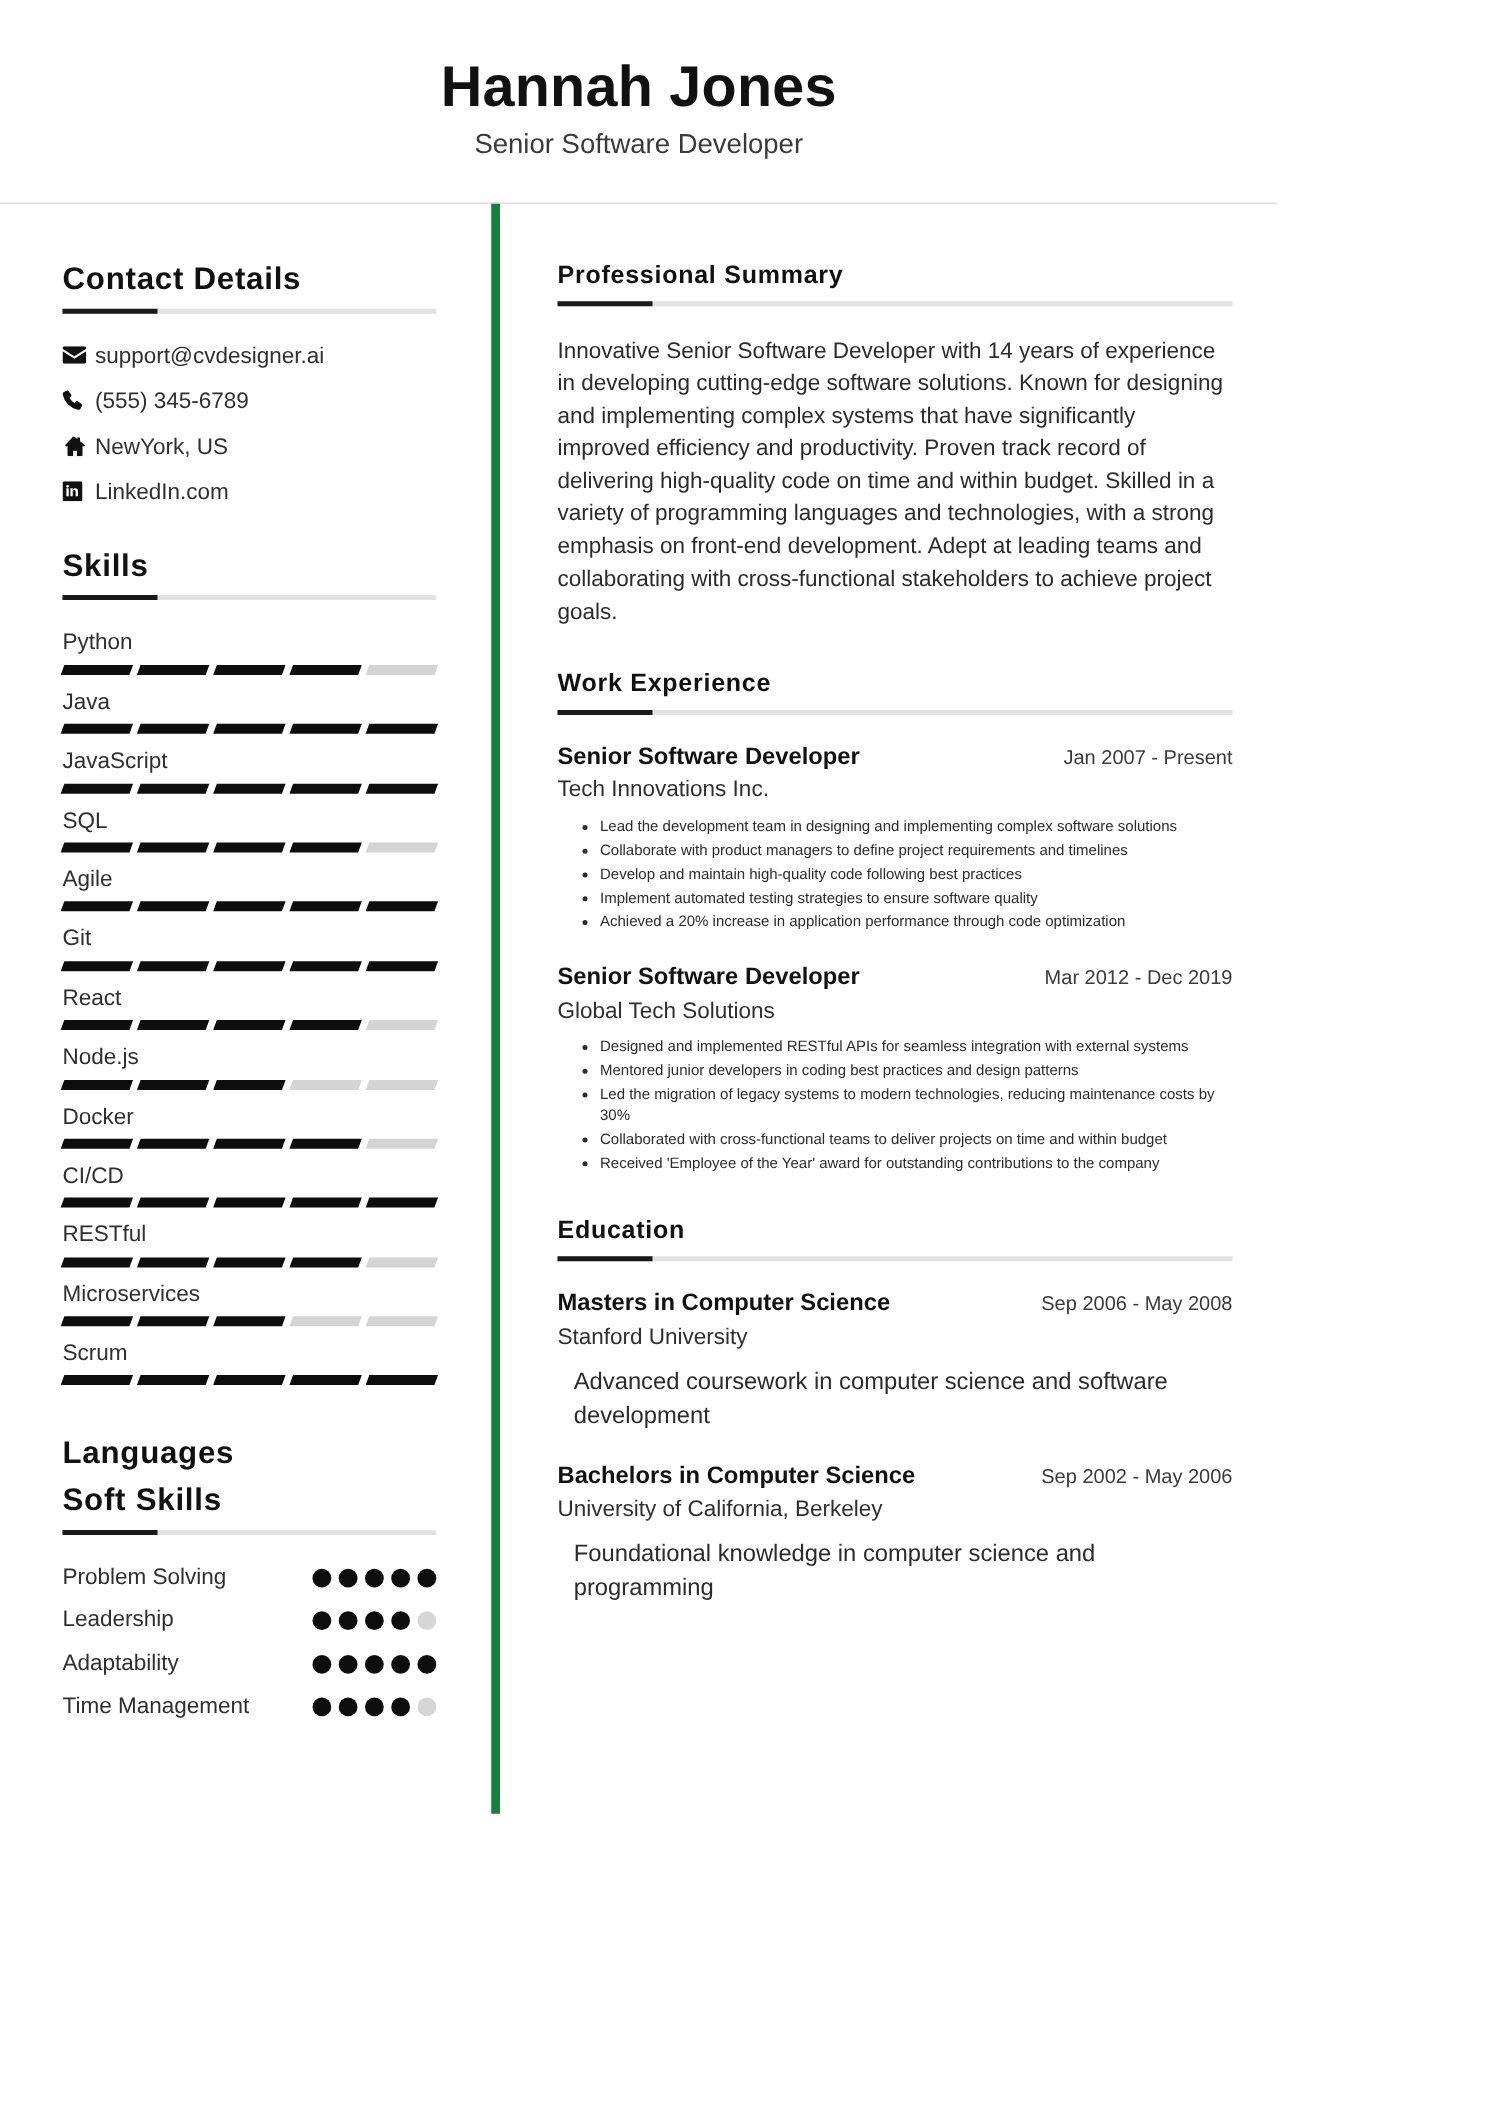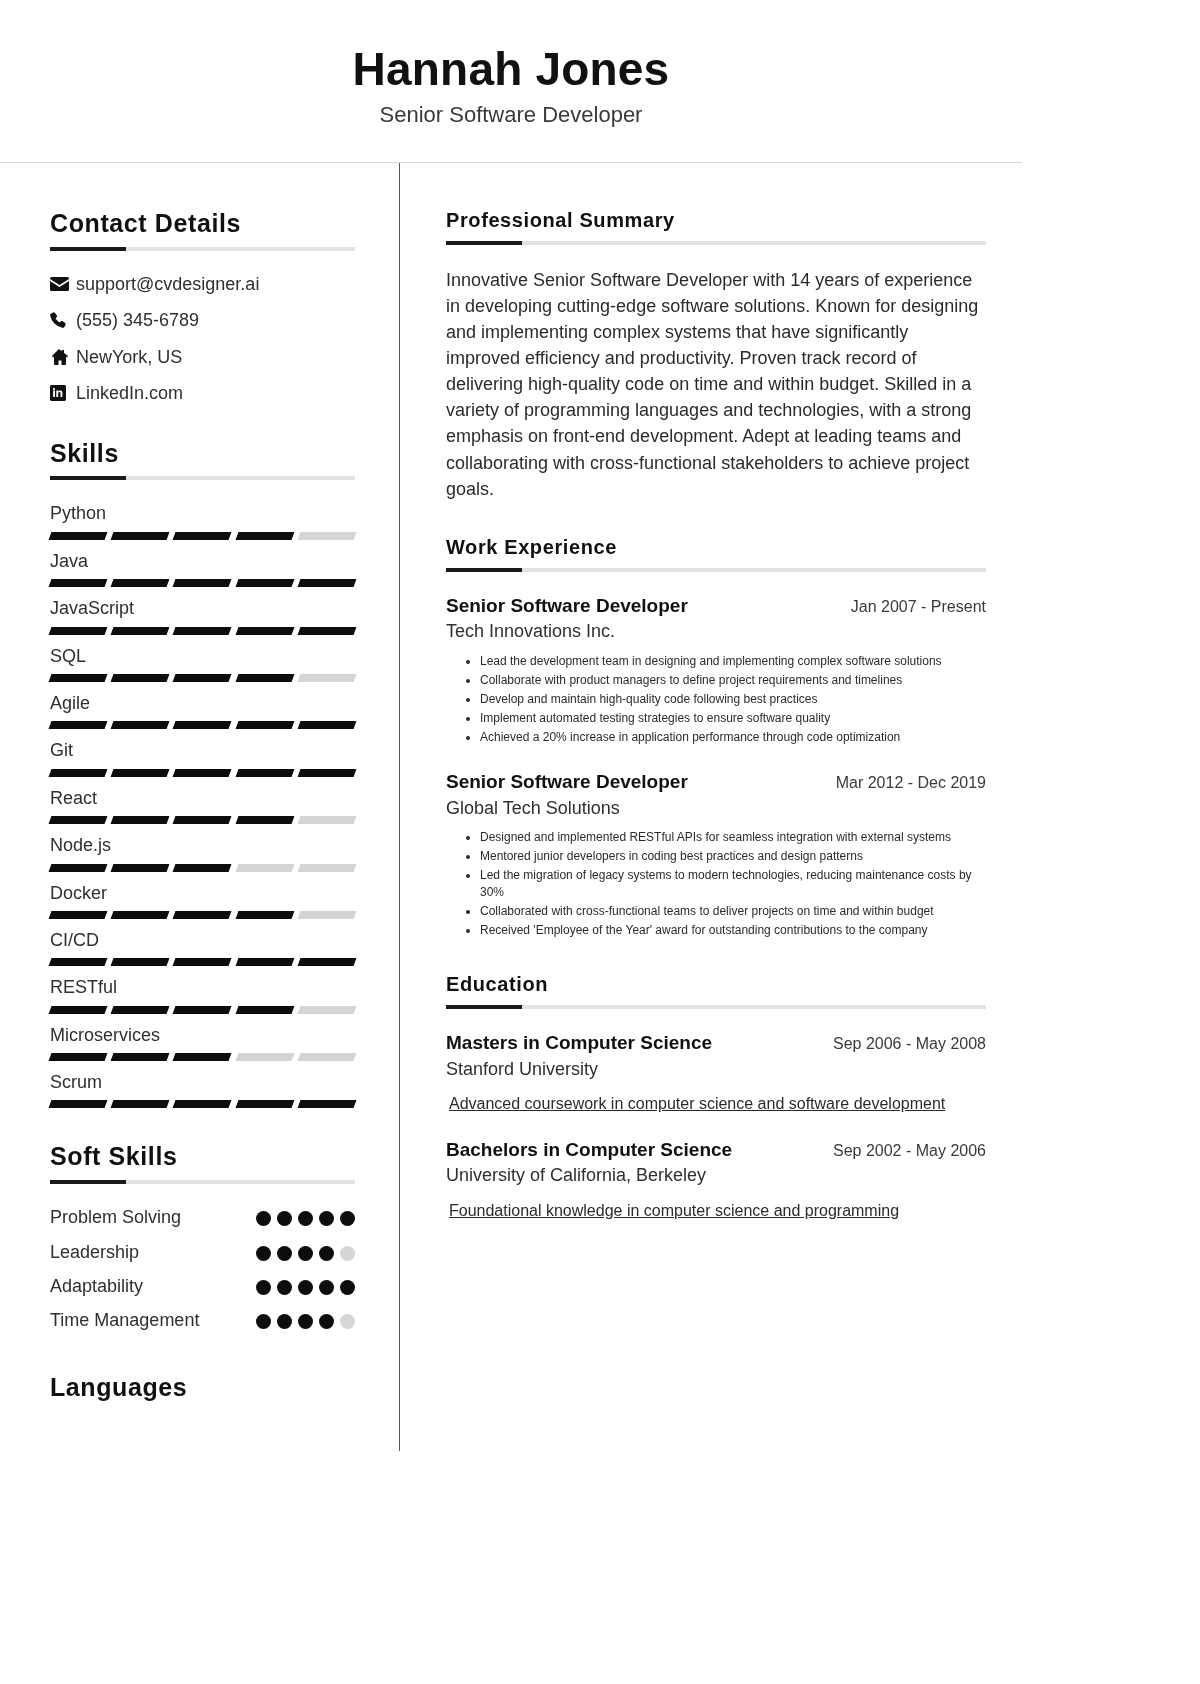--- a/index.html
+++ b/index.html
@@ -36,21 +36,21 @@
     line-height: 1.2;
     margin: 0;
   }
 
   
   .body-wrap { display: flex; align-items: stretch; }
   .sidebar {
     width: 400px;
     flex: 0 0 400px;
     padding: 46px 44px 40px 50px;
-    border-right: 1px solid #15803d;
+    border-right: 7px solid #15803d;
   }
   .main {
     flex: 1 1 auto;
     padding: 46px 36px 40px 46px;
   }
 
   
   .sec { margin-bottom: 34px; }
   .sec-title {
     font-size: 25px;
@@ -106,21 +106,21 @@
     font-size: 18px; line-height: 1.45; color: #2b2b2b; margin: 0;
   }
 
   .entry { margin-bottom: 24px; }
   .entry-head { display: flex; align-items: baseline; justify-content: space-between; gap: 16px; }
   .entry-role { font-size: 19px; font-weight: 700; color: #111111; line-height: 1.3; }
   .entry-date { font-size: 16px; color: #3a3a3a; white-space: nowrap; flex: 0 0 auto; }
   .entry-org { font-size: 18px; color: #2f2f2f; line-height: 1.35; margin-top: 1px; }
   .entry-bullets { margin: 9px 0 0 0; padding-left: 34px; }
   .entry-bullets li { font-size: 12px; line-height: 1.42; color: #2b2b2b; margin-bottom: 2px; }
-  .entry-desc { font-size: 16px; line-height: 1.42; color: #2b2b2b; margin: 12px 0 0 3px; text-decoration: underline; }
+  .entry-desc { font-size: 19px; line-height: 1.42; color: #2b2b2b; margin: 12px 0 0 13px; }
 
   .edu-entry { margin-bottom: 22px; }
 </style>
 </head>
 <body>
 
 <div class="page">
 
   <div class="header">
     <h1 class="full-name">Hannah Jones</h1>
@@ -301,20 +301,24 @@
                 <span class="seg on"></span>
                 <span class="seg on"></span>
                 <span class="seg on"></span>
                 <span class="seg on"></span>
                 <span class="seg on"></span>
               </div>
             </div>
           </div>
       </section>
 
+      <section class="sec" style="margin-top:40px;margin-bottom:0;">
+        <h2 class="sec-title">Languages</h2>
+      </section>
+
       <section class="sec">
         <h2 class="sec-title">Soft Skills</h2>
         <div class="sec-rule"></div>
         <div id="soft-skills-list">
             <div class="soft-row">
               <div class="soft-name">Problem Solving</div>
               <div class="dots">
                 <span class="dot on"></span>
                 <span class="dot on"></span>
                 <span class="dot on"></span>
@@ -346,24 +350,20 @@
               <div class="soft-name">Time Management</div>
               <div class="dots">
                 <span class="dot on"></span>
                 <span class="dot on"></span>
                 <span class="dot on"></span>
                 <span class="dot on"></span>
                 <span class="dot"></span>
               </div>
             </div>
           </div>
-      </section>
-
-      <section class="sec" style="margin-top:40px;margin-bottom:0;">
-        <h2 class="sec-title">Languages</h2>
       </section>
 
     </aside>
 
     <main class="main">
 
       <section class="sec">
         <h2 class="sec-title">Professional Summary</h2>
         <div class="sec-rule"></div>
         <p class="summary-text">Innovative Senior Software Developer with 14 years of experience in developing cutting-edge software solutions. Known for designing and implementing complex systems that have significantly improved efficiency and productivity. Proven track record of delivering high-quality code on time and within budget. Skilled in a variety of programming languages and technologies, with a strong emphasis on front-end development. Adept at leading teams and collaborating with cross-functional stakeholders to achieve project goals.</p>

